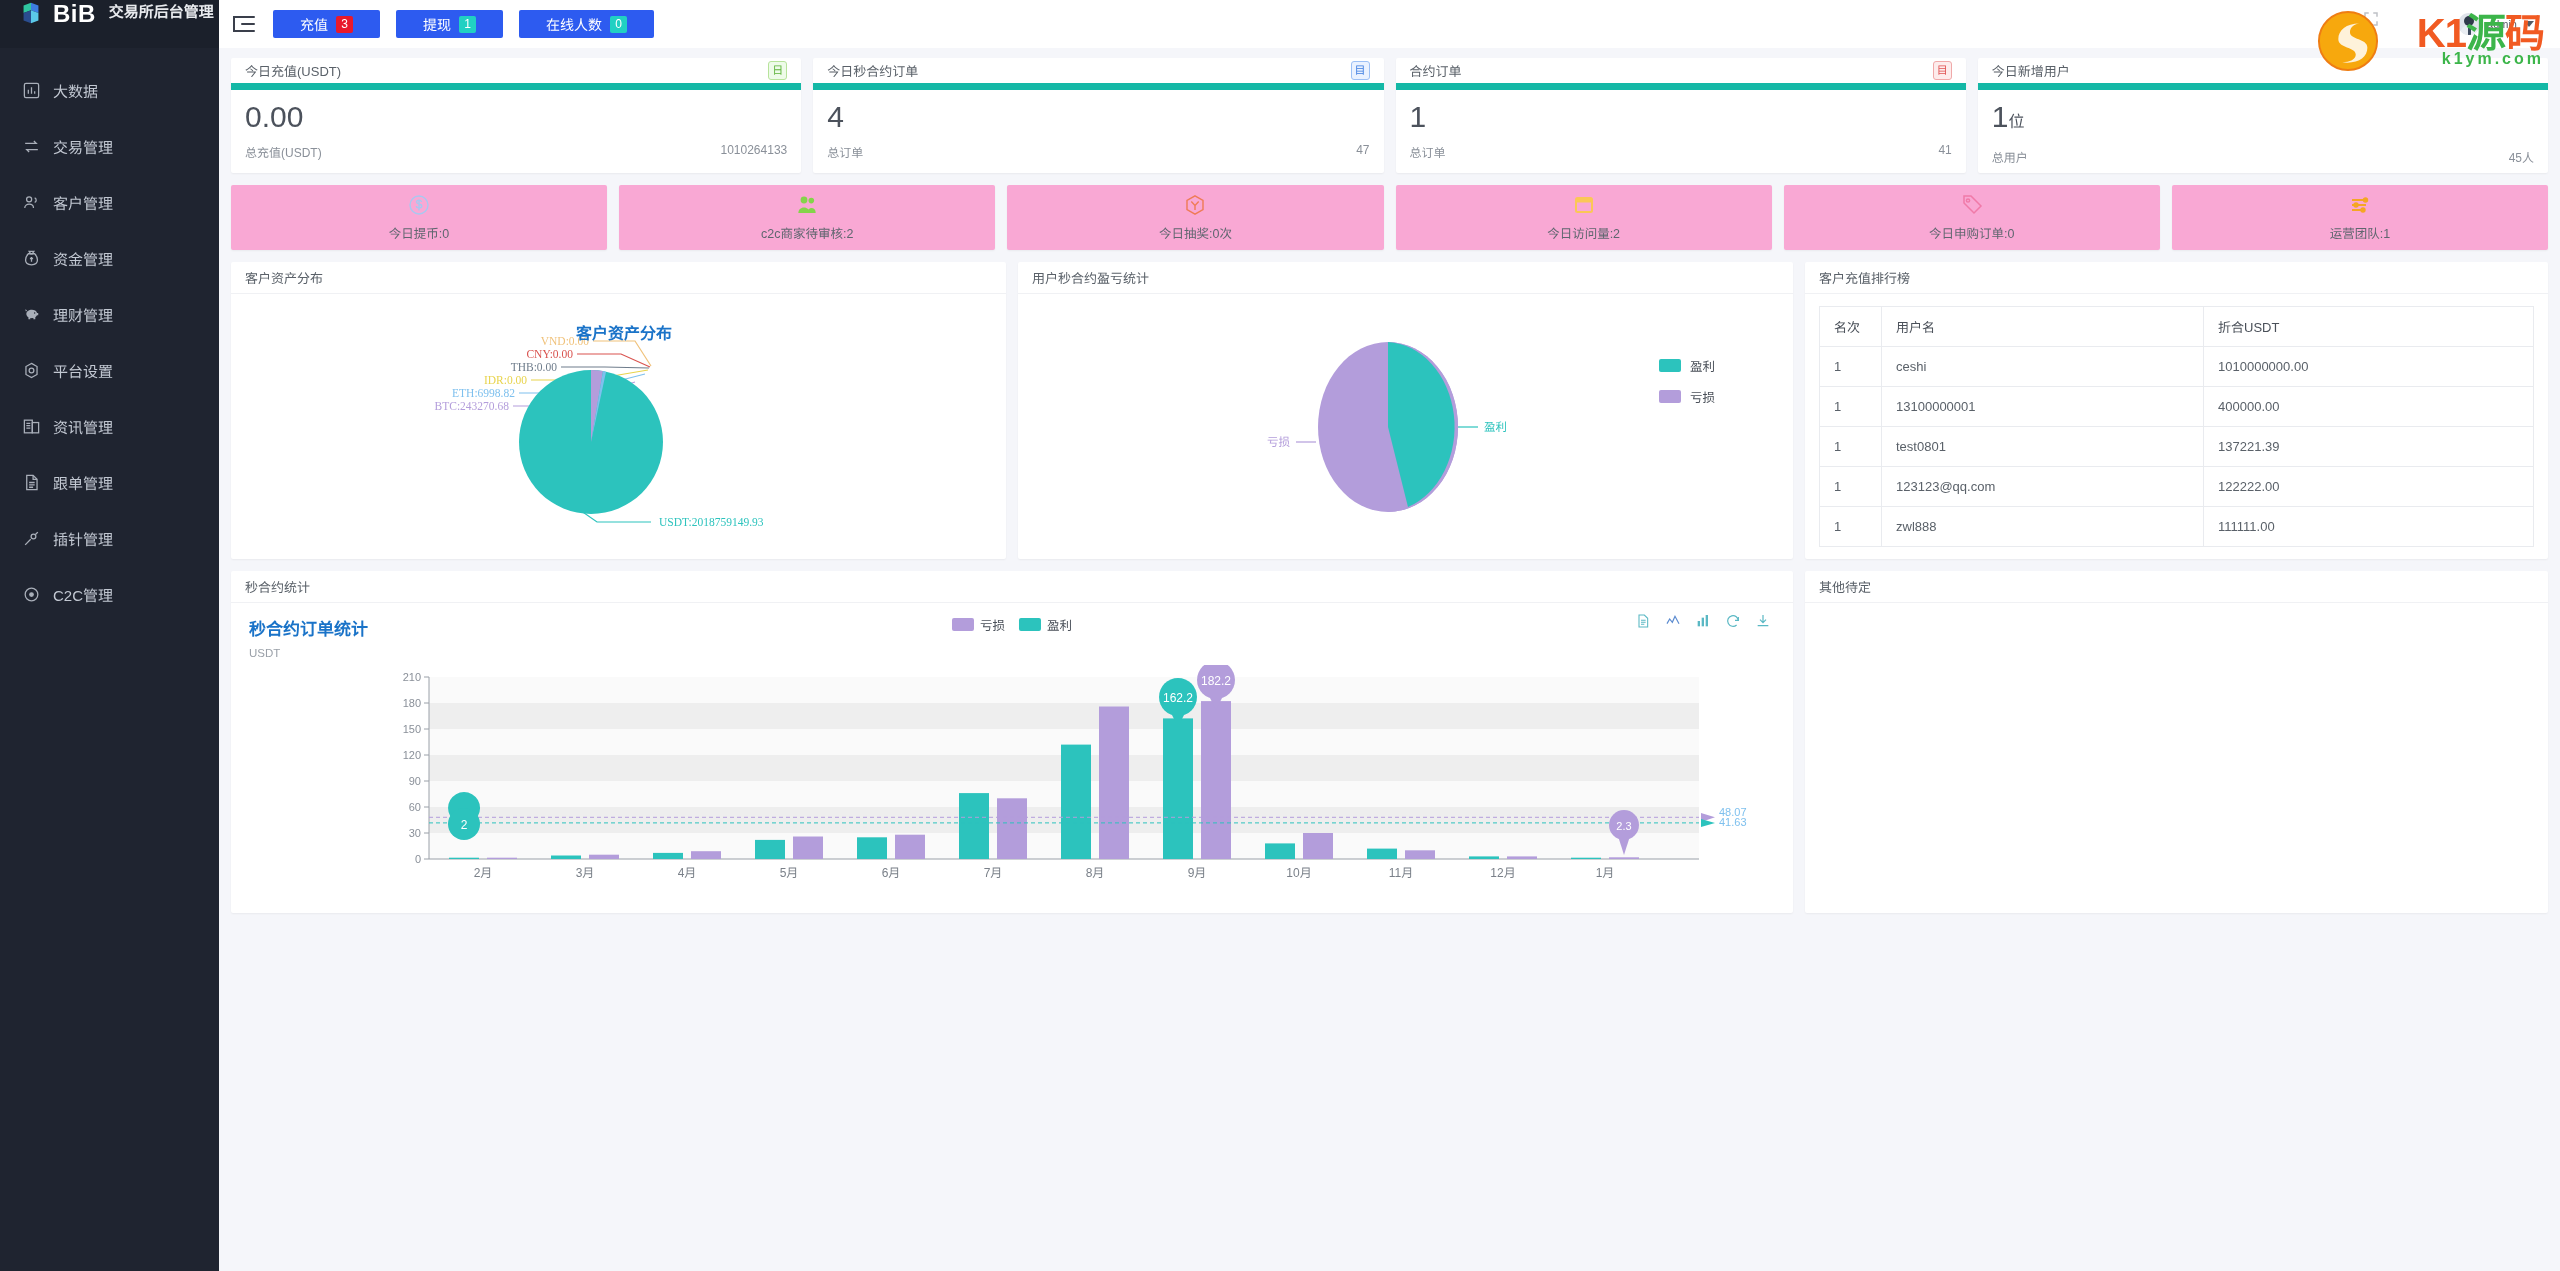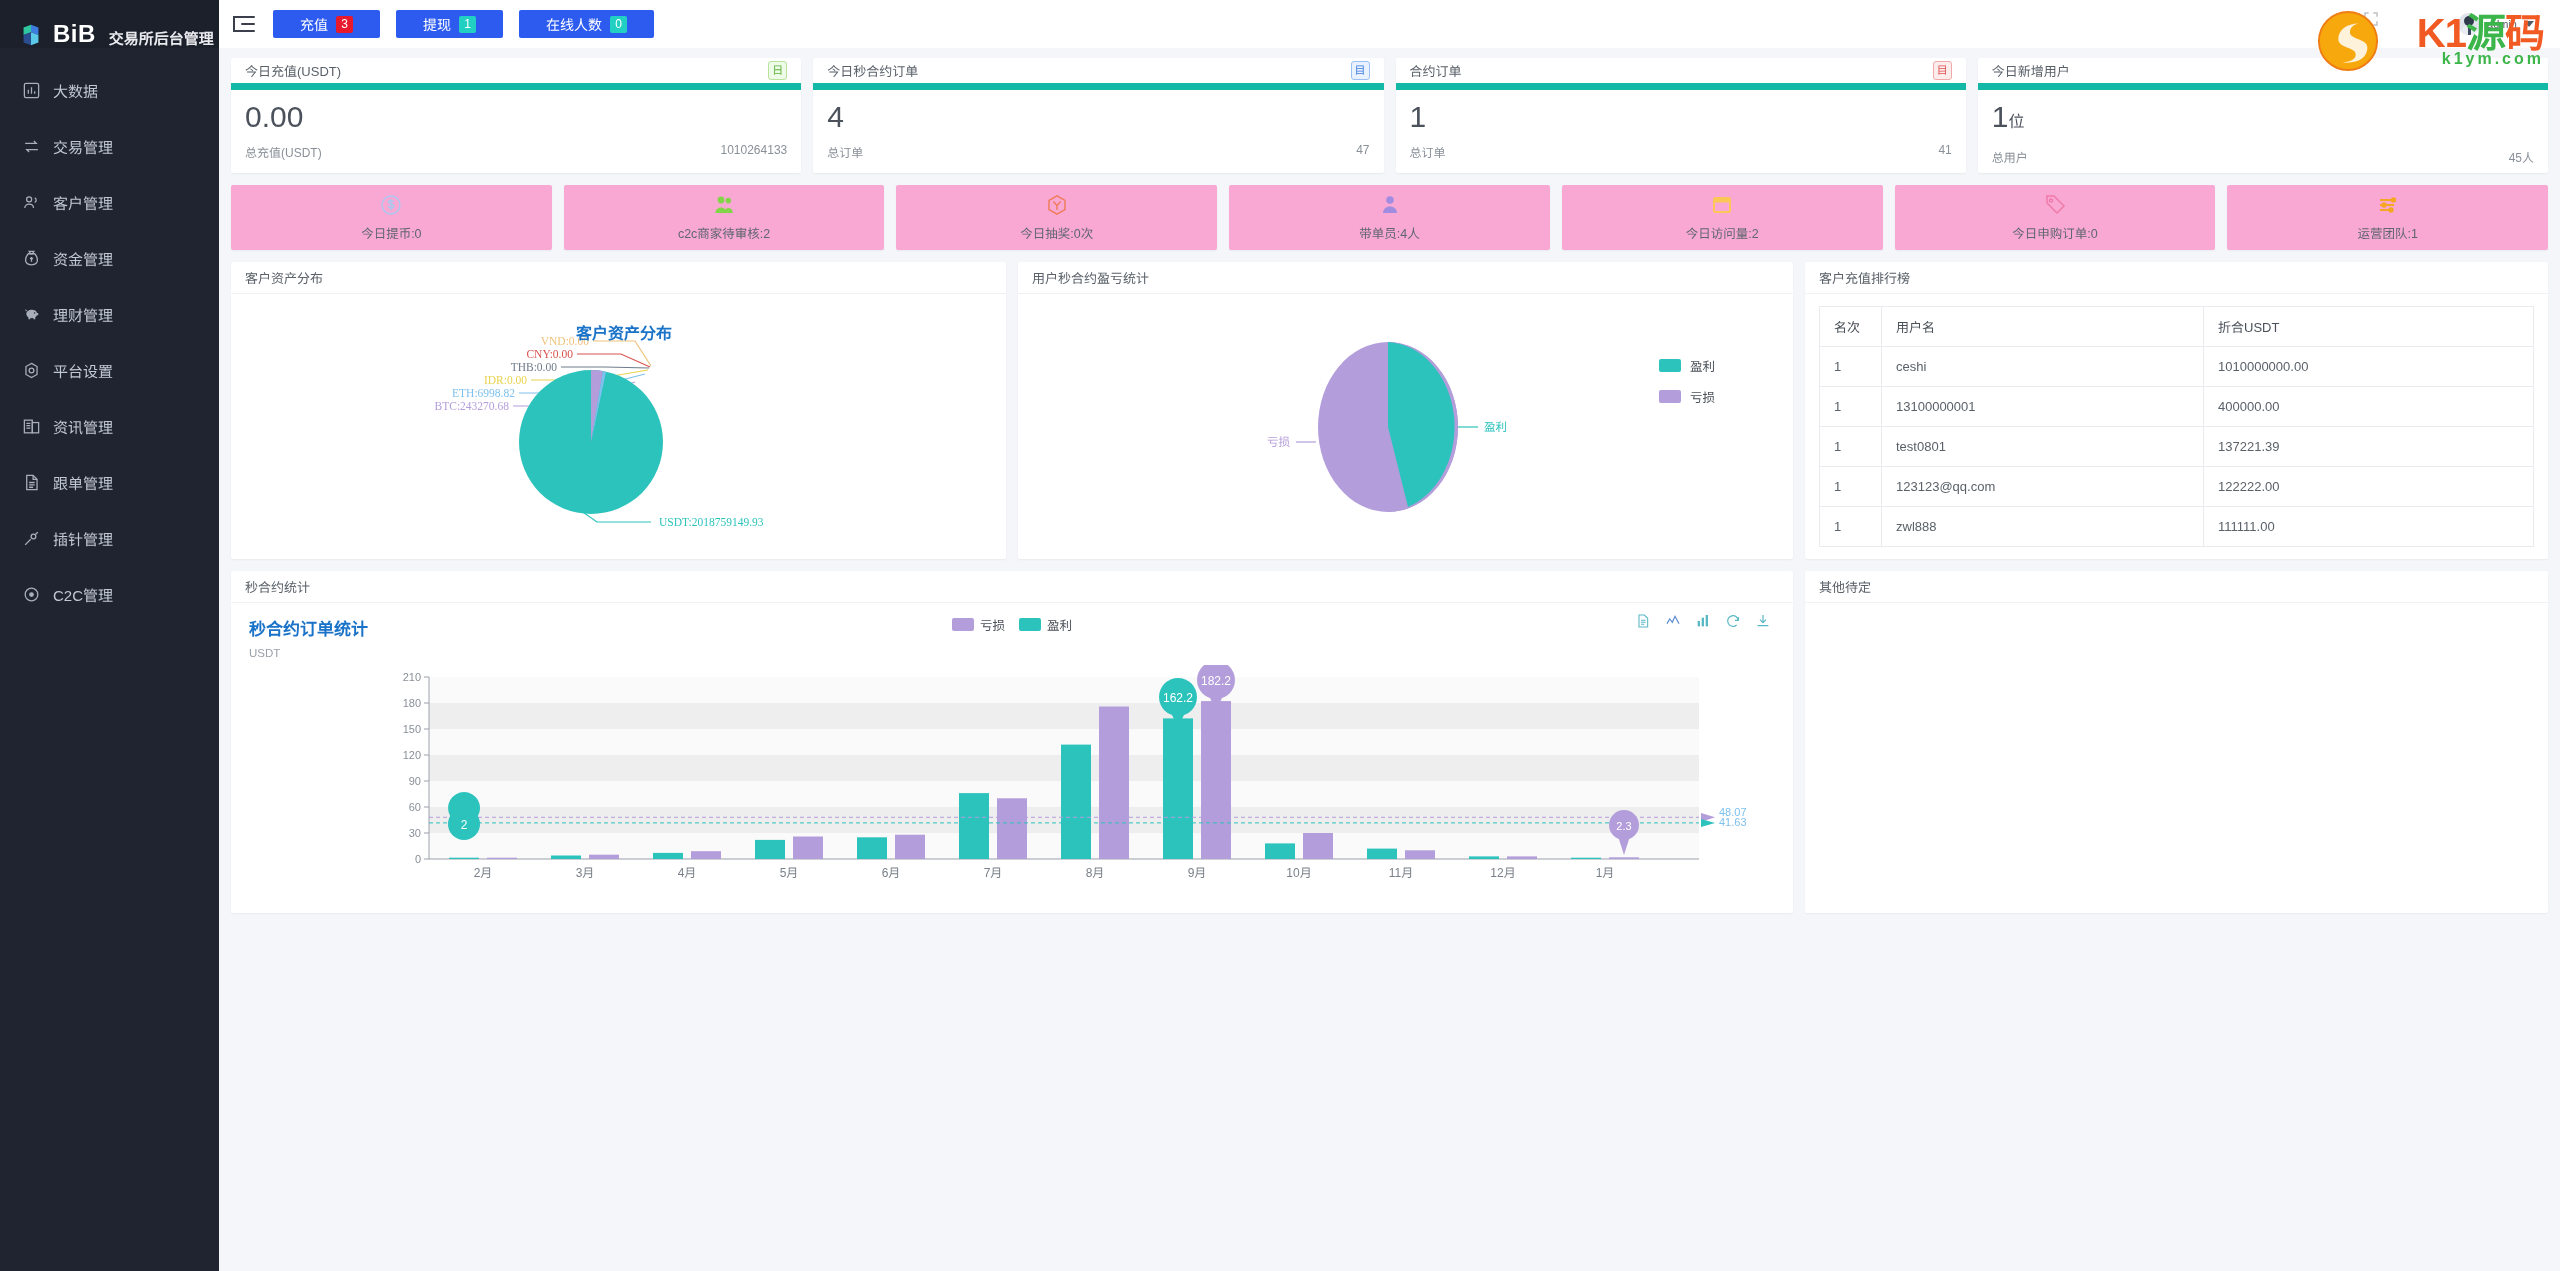--- a/index.html
+++ b/index.html
@@ -12,21 +12,21 @@
   }
   .app { display: flex; width: 2560px; height: 1271px; position: relative; }
 
   
   .sidebar {
     width: 219px; min-width: 219px; height: 1271px;
     background: #1f2430; color: #c7ccd6;
     display: flex; flex-direction: column;
   }
   .brand {
-    height: 48px; display: flex; align-items: flex-end; gap: 9px;
+    height: 48px; display: flex; align-items: flex-start; gap: 9px;
     padding-left: 18px; background: #1b202b;
   }
   .brand-logo { width: 26px; height: 26px; flex: none; }
   .brand-name {
     font-size: 24px; font-weight: 700; color: #fff; letter-spacing: .5px;
     font-family: "Liberation Sans", sans-serif;
   }
   .brand-sub { font-size: 15px; color: #e8eaee; font-weight: 600; margin-left: 4px; }
 
   .nav { padding-top: 14px; }
@@ -397,27 +397,20 @@
               <path d="M12.5 20c0-3 2-4.9 3.9-4.9 2.5 0 4.3 1.9 4.3 4.9z"></path>
             </svg>
           <div class="lbl">c2c商家待审核:2</div>
         </div>
         <div class="icon-card">
           <svg viewBox="0 0 24 24" fill="none" stroke="#ef7b56" stroke-width="1.4">
               <path d="M12 2.8l8 4.6v9.2l-8 4.6-8-4.6V7.4z"></path>
               <path d="M8.3 8.6L12 12.4l3.7-3.8M12 12.4v4.6"></path>
             </svg>
           <div class="lbl">今日抽奖:0次</div>
-        </div>
-        <div class="icon-card">
-          <svg viewBox="0 0 24 24" fill="#a08ce0">
-              <circle cx="12" cy="7" r="3.8"></circle>
-              <path d="M5 20c0-4 3.2-6.6 7-6.6s7 2.6 7 6.6z"></path>
-            </svg>
-          <div class="lbl">带单员:4人</div>
         </div>
         <div class="icon-card">
           <svg viewBox="0 0 24 24">
               <rect x="4" y="5" width="16" height="14" rx="1.5" fill="none" stroke="#fbc756" stroke-width="2"></rect>
               <rect x="4" y="5" width="16" height="4.5" fill="#fbc756"></rect>
             </svg>
           <div class="lbl">今日访问量:2</div>
         </div>
         <div class="icon-card">
           <svg viewBox="0 0 24 24" fill="none" stroke="#f07aa8" stroke-width="1.5">

